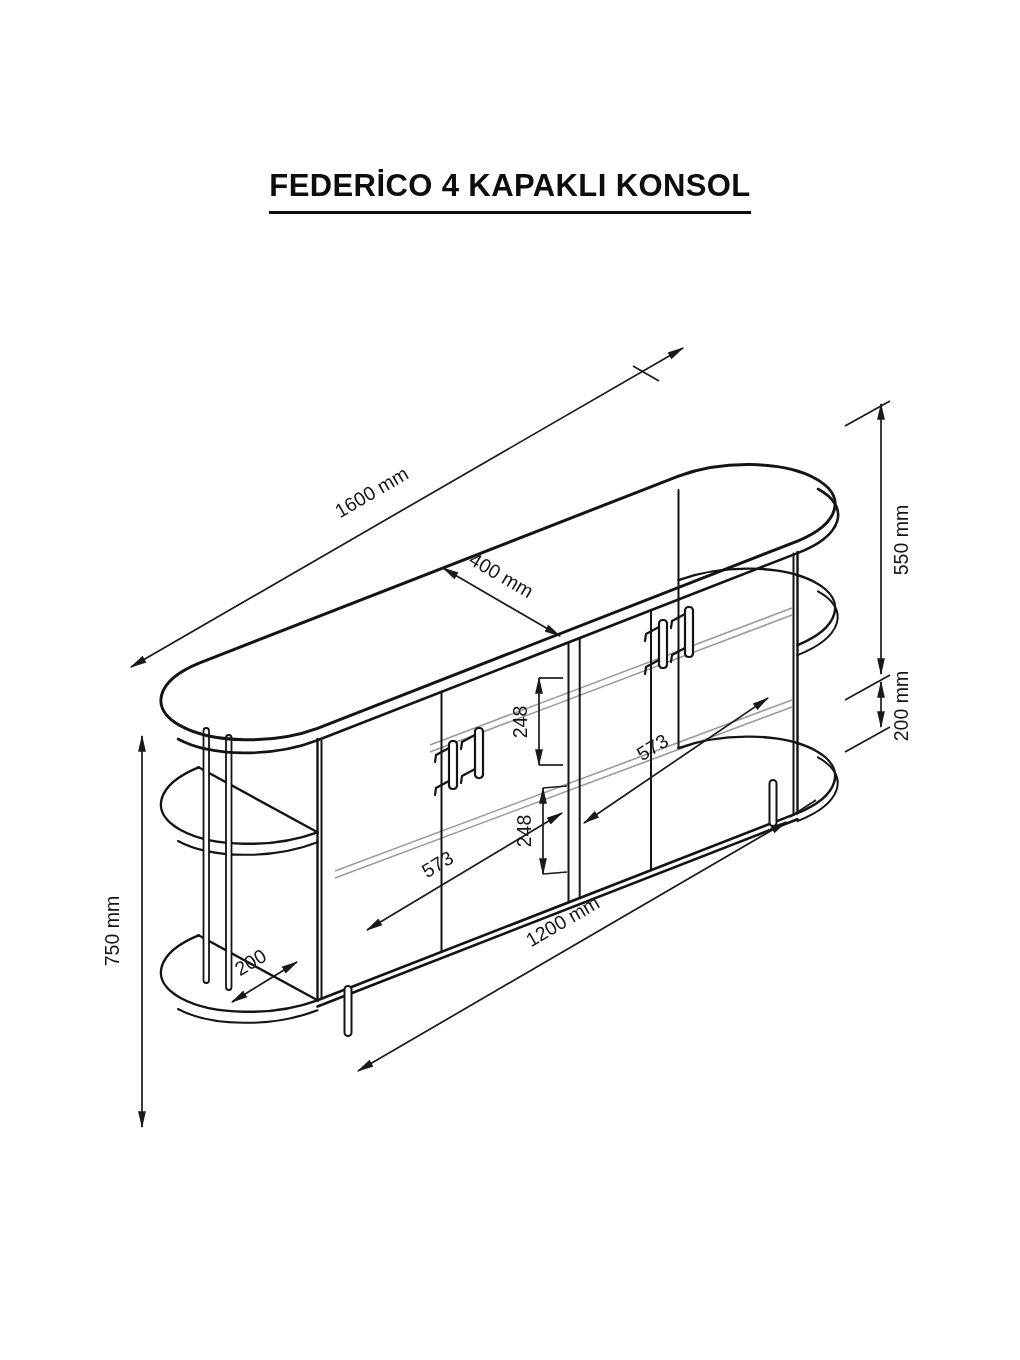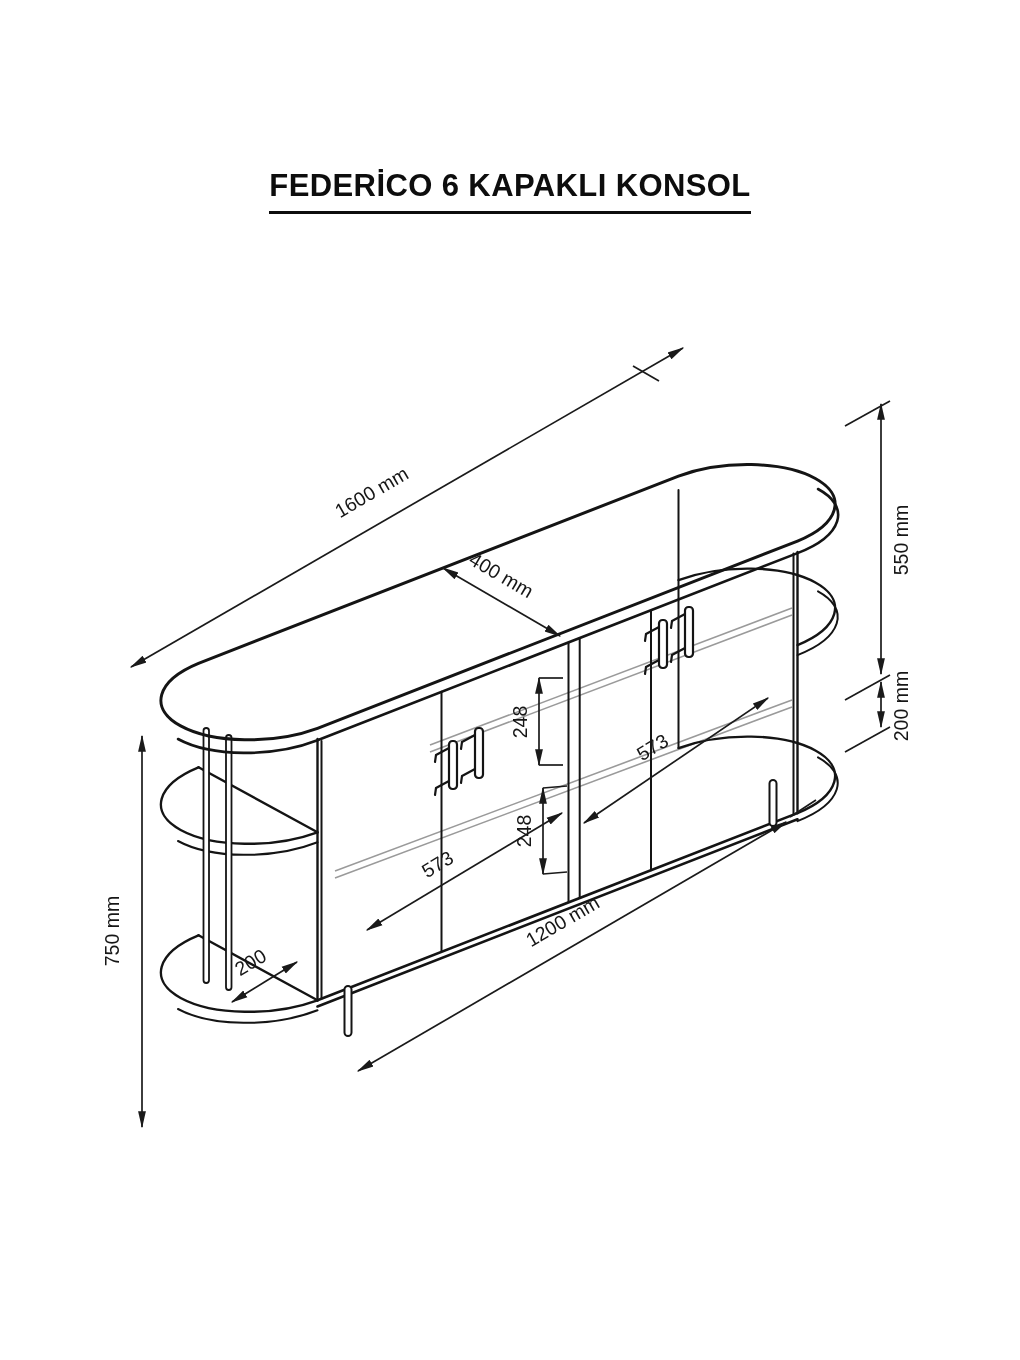--- a/index.html
+++ b/index.html
@@ -21,21 +21,21 @@
   .w3{stroke-width:3px;} .w26{stroke-width:2.6px;} .w24{stroke-width:2.4px;} .w2{stroke-width:2px;}
   .whitefill{fill:#ffffff;stroke:#141414;}
   .hidden-line{stroke:#9a9a9a;stroke-width:1.6px;fill:none;}
   .dim{stroke:#1a1a1a;stroke-width:1.7px;fill:none;}
   .dimtext{font-size:19.5px;fill:#161616;}
 </style>
 </head>
 <body>
 
 <div class="title-wrap">
-  <div class="title">FEDERİCO 6 KAPAKLI KONSOL</div>
+  <div class="title">FEDERİCO 4 KAPAKLI KONSOL</div>
 </div>
 
 <svg class="drawing" viewBox="0 0 1020 1360" xmlns="http://www.w3.org/2000/svg">
   <defs>
     <marker id="arw" viewBox="0 0 10 10" refX="9.2" refY="5" markerWidth="10" markerHeight="10" orient="auto-start-reverse">
       <path d="M0,2.7 L10,5 L0,7.3 Z" fill="#1a1a1a"></path>
     </marker>
   </defs>
 
   <g>

